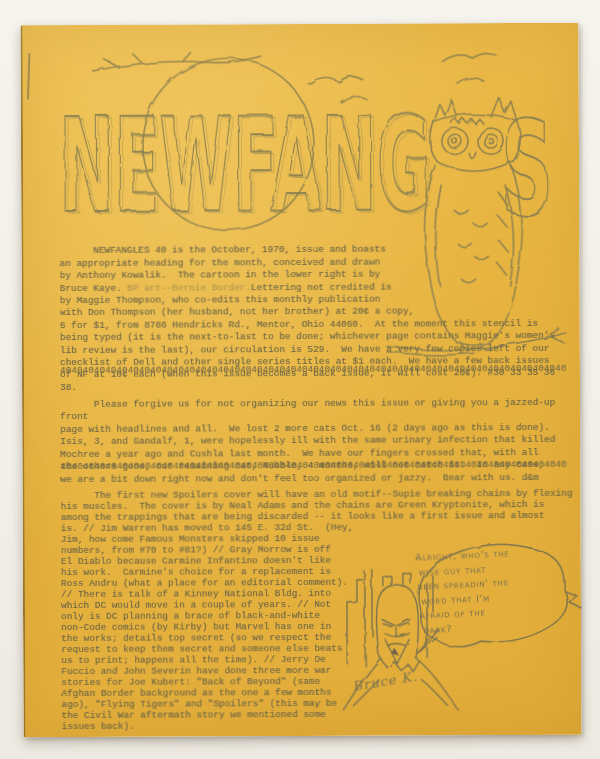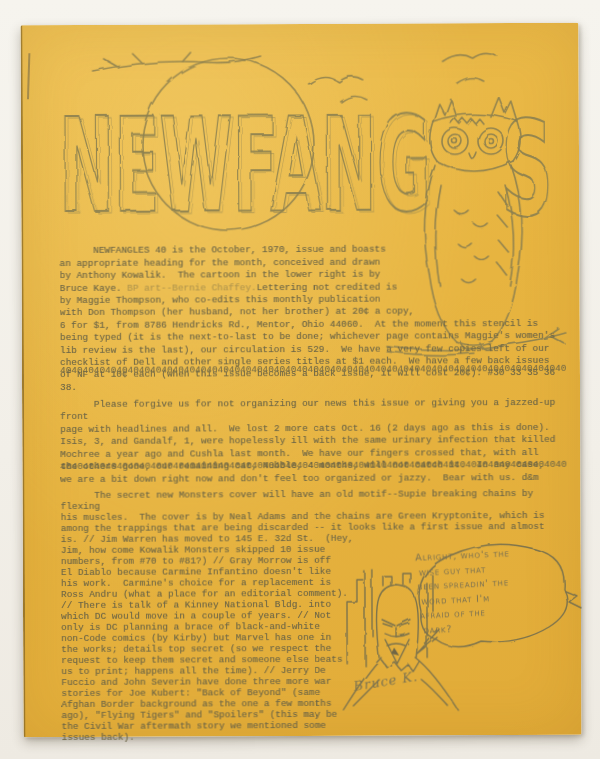--- a/index.html
+++ b/index.html
@@ -141,21 +141,21 @@
         <path d="M-40,252 Q20,260 62,254 Q112,248 140,240"></path>
         <path d="M-40,258 Q10,264 48,260"></path>
         <path d="M116,246 l16,-11 M126,244 l13,7"></path>
       </g>
     </svg>
 
     <div class="tw lh-wide" style="top:208px;">
       <span>NEWFANGLES 40 is the October, 1970, issue and boasts
 an appropriate heading for the month, conceived and drawn
 by Anthony Kowalik.  The cartoon in the lower right is by
-Bruce Kaye. </span><span class="faint">BP art--Bernie Chaffey.</span><span>Lettering not credited is
+Bruce Kaye. </span><span class="faint">BP art--Bernie Border.</span><span>Lettering not credited is
 by Maggie Thompson, who co-edits this monthly publication
 with Don Thompson (her husband, not her brother) at 20¢ a copy,
 6 for $1, from 8786 Hendricks Rd., Mentor, Ohio 44060.  At the moment this stencil is
 being typed (it is the next-to-last to be done; whichever page contains Maggie's women's
 lib review is the last), our circulation is 529.  We have a very few copies left of our
 checklist of Dell and other single series titles at $1 each.  We have a few back issues
 of </span><span class="u">NF</span><span> at 10¢ each (when this issue becomes a back issue, it will cost 20¢): #30 33 35 36 38.</span>
     </div>
 
     <div class="divider" style="top:340px;">404040404040404040404040404040404040404040404040404040404040404040404040404040404040404040</div>
@@ -165,25 +165,25 @@
 page with headlines and all.  We lost 2 more cats Oct. 16 (2 days ago as this is done).
 Isis, 3, and Gandalf, 1, were hopelessly </span><span class="u">ill</span><span> with the same urinary infection that killed
 Mochree a year ago and Cushla last month.  We have our fingers crossed that, with all
 the others gone, our remaining cat, Nubble, 4 months, will not catch it.  In any case,
 we are a bit down right now and don't feel too organized or jazzy.  Bear with us. d&amp;m</span>
     </div>
 
     <div class="divider" style="top:436px;">404040404040404040404040404040404040404040404040404040404040404040404040404040404040404040</div>
 
     <div class="tw lh-tight" style="top:454px;">
-      <span>The secret </span><span class="u">new Monsters</span><span> cover will have an old motif--Supie breaking chains by flexing
+      <span>The first </span><span class="u">new Spoilers</span><span> cover will have an old motif--Supie breaking chains by flexing
 his muscles.  The cover is by Neal Adams and the chains are Green Kryptonite, which is
 among the trappings that are being discarded -- it looks like a first issue and almost
 is. // Jim Warren has moved to 145 E. 32d St.  (Hey,
-Jim, how come </span><span class="u">Kowalik Monsters</span><span> skipped 10 issue
+Jim, how come </span><span class="u">Famous Monsters</span><span> skipped 10 issue
 numbers, from #70 to #81?) // Gray Morrow is off
 El Diablo because Carmine Infantino doesn't like
 his work.  Carmine's choice for a replacement is
 Ross Andru (what a place for an editorial comment).
 // There is talk of a Kinney National Bldg. into
 which DC would move in a couple of years. // Not
 only is DC planning a brace of black-and-white
 non-Code comics (by Kirby) but Marvel has one in
 the works; details top secret (so we respect the
 request to keep them secret and someone else beats

